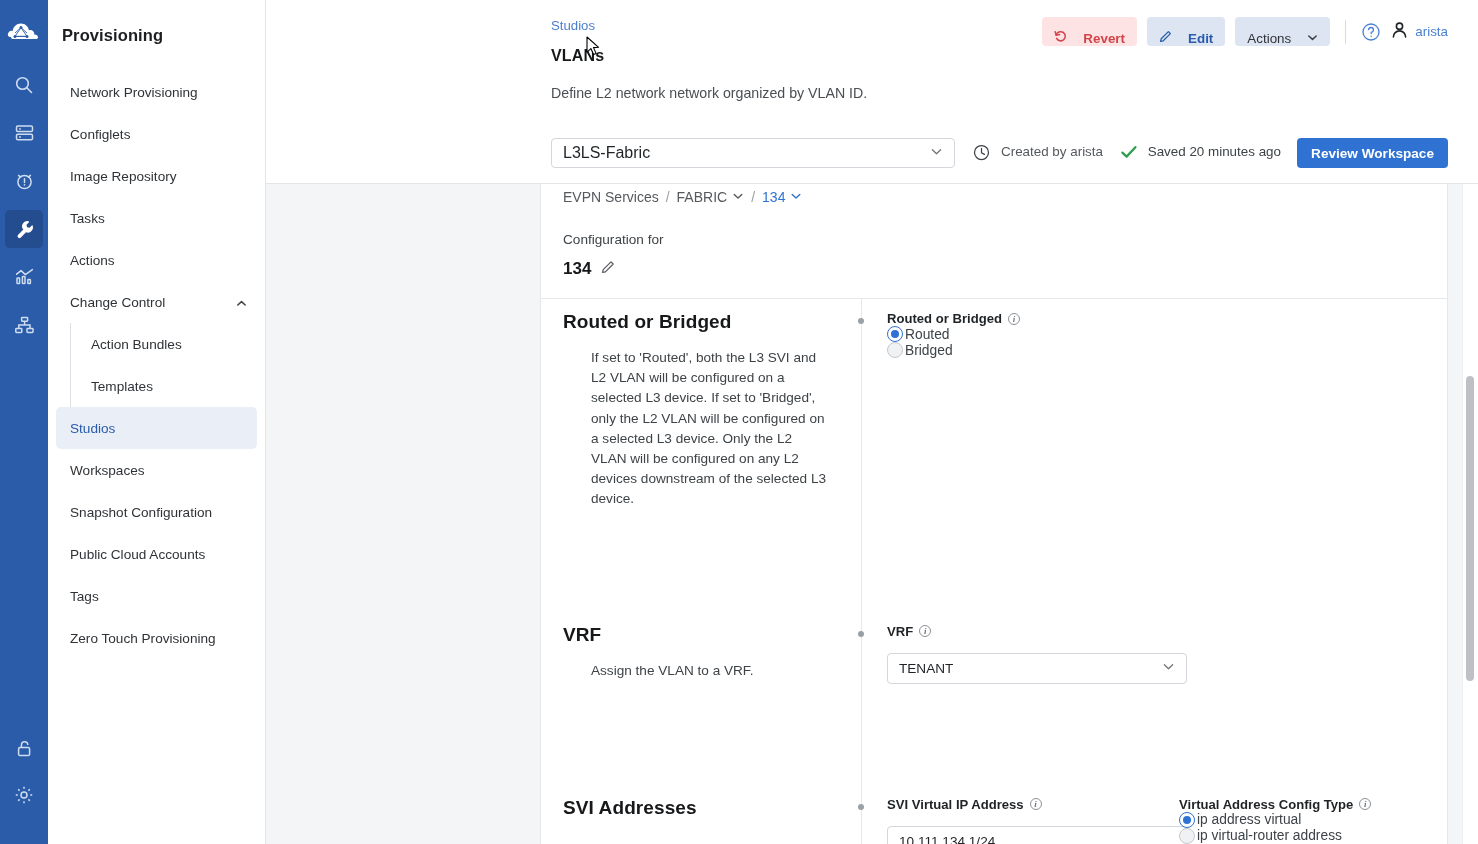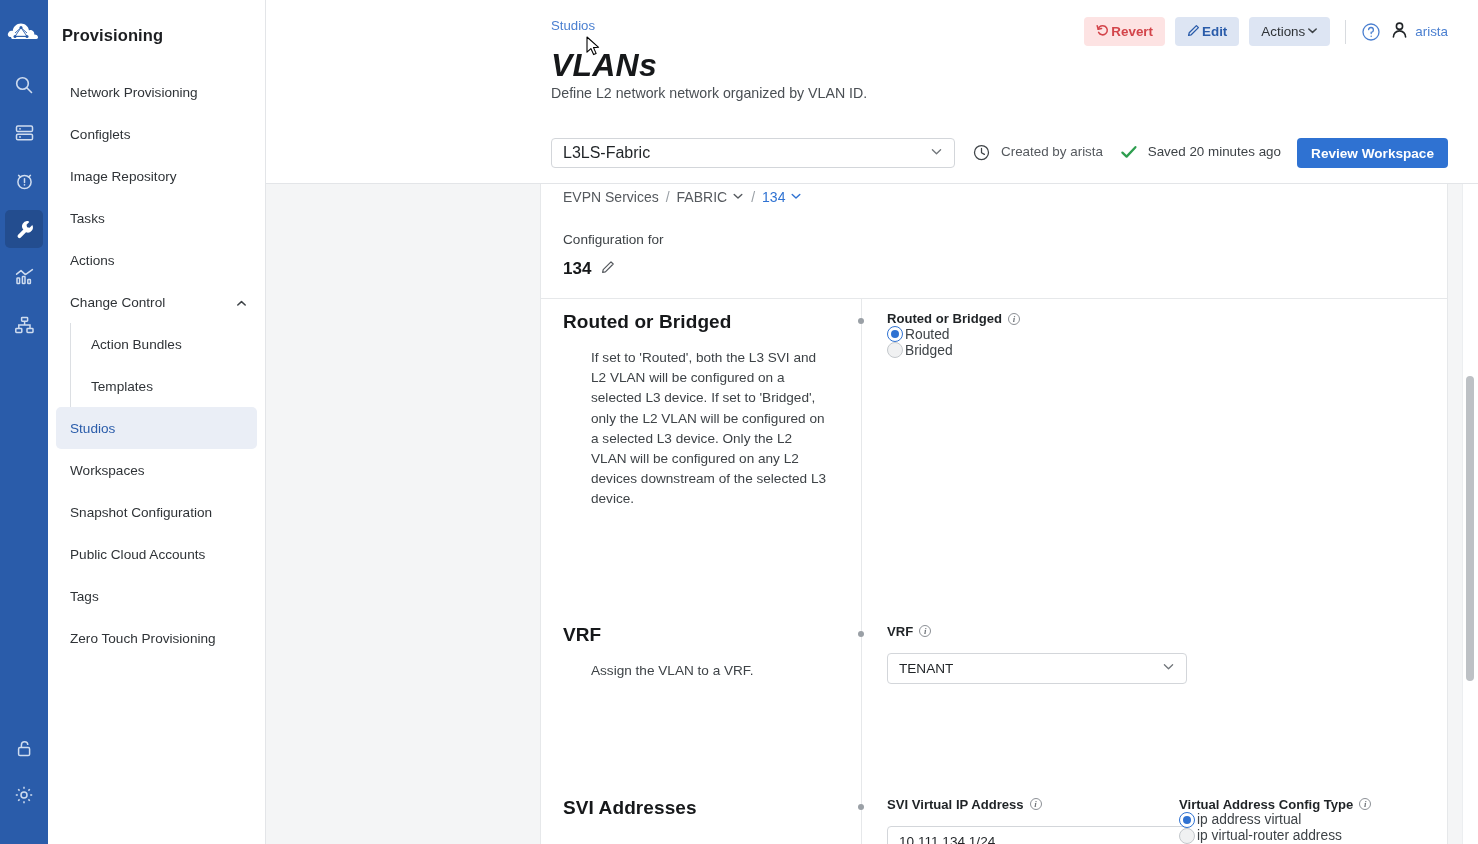--- a/index.html
+++ b/index.html
@@ -67,34 +67,34 @@
     flex: 1 1 auto; height: 844px; position: relative;
     background: #ffffff; overflow: hidden;
   }
   .topbar { position: relative; height: 122px; }
   .breadcrumb-link {
     position: absolute; left: 285px; top: 18px;
     font-size: 13.2px; color: #4a7fd0; cursor: pointer;
   }
   .page-title {
     position: absolute; left: 285px; top: 47px;
-    font-size: 32px; font-weight: bold; color: #16181a; letter-spacing: .2px; font-style: italic;
+    font-size: 16px; font-weight: bold; color: #16181a; letter-spacing: .2px;
   }
   .page-sub {
     position: absolute; left: 285px; top: 85px;
     font-size: 14.2px; color: #4a4f54;
   }
 
   
   .hdr-actions {
     position: absolute; right: 30px; top: 17px;
     display: flex; align-items: center; gap: 10px;
   }
   .btn {
-    height: 29px; display: inline-flex; align-items: center; gap: 2px;
+    height: 29px; display: inline-flex; align-items: flex-end; gap: 16px;
     padding: 0 12px; border-radius: 4px; font-size: 13.4px;
     cursor: pointer; border: none; font-family: inherit;
   }
   .btn-revert { background: #fde3e3; color: #d3444a; font-weight: bold; }
   .btn-edit   { background: #dde5f3; color: #2a5caa; font-weight: bold; }
   .btn-actions{ background: #dde5f3; color: #2f3337; }
   .hdr-div { width: 1px; height: 24px; background: #d8dbdf; margin: 0 5px; }
   .hdr-icon { cursor: pointer; display: inline-flex; align-items: center; }
   .hdr-user { display: inline-flex; align-items: center; gap: 7px; cursor: pointer; }
   .hdr-user-name { font-size: 13.4px; color: #4a7fd0; }

